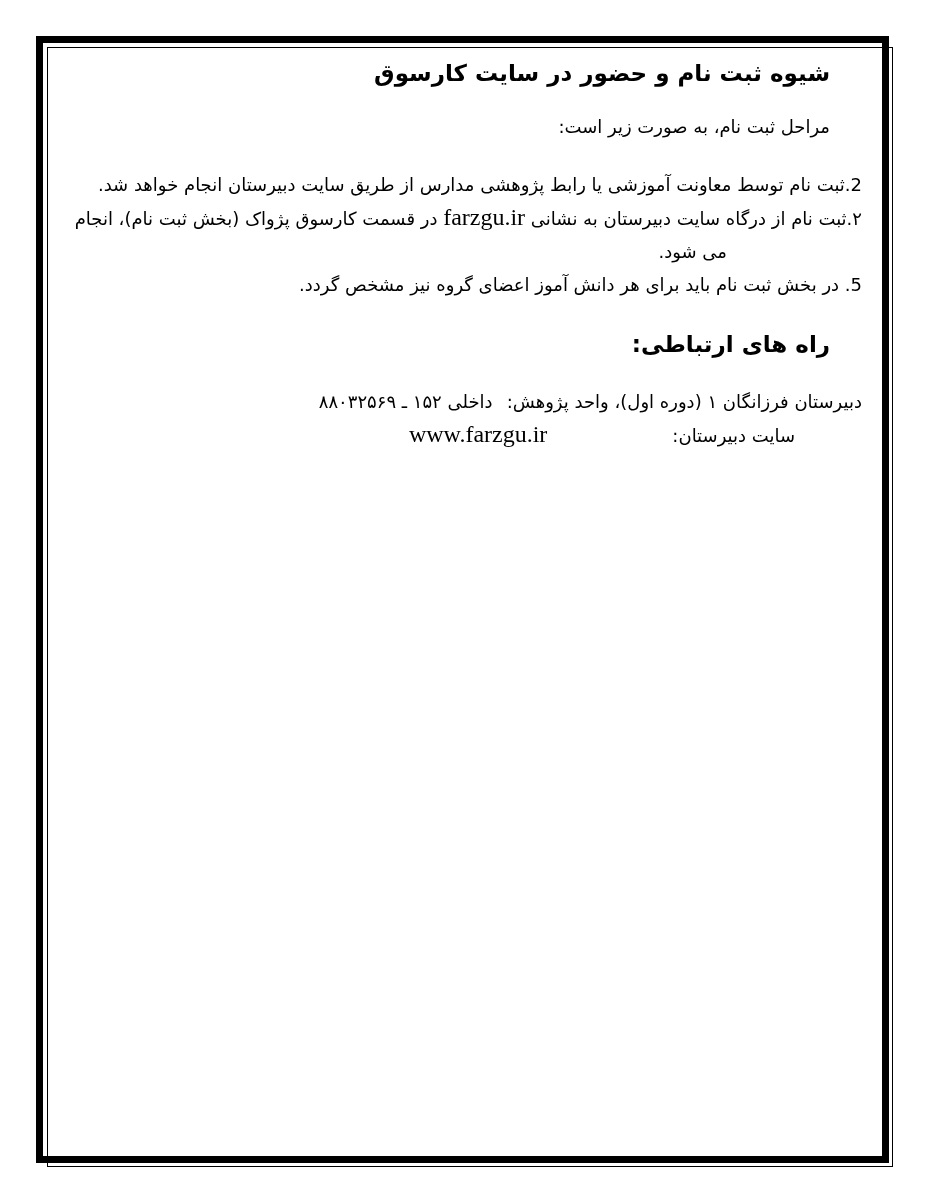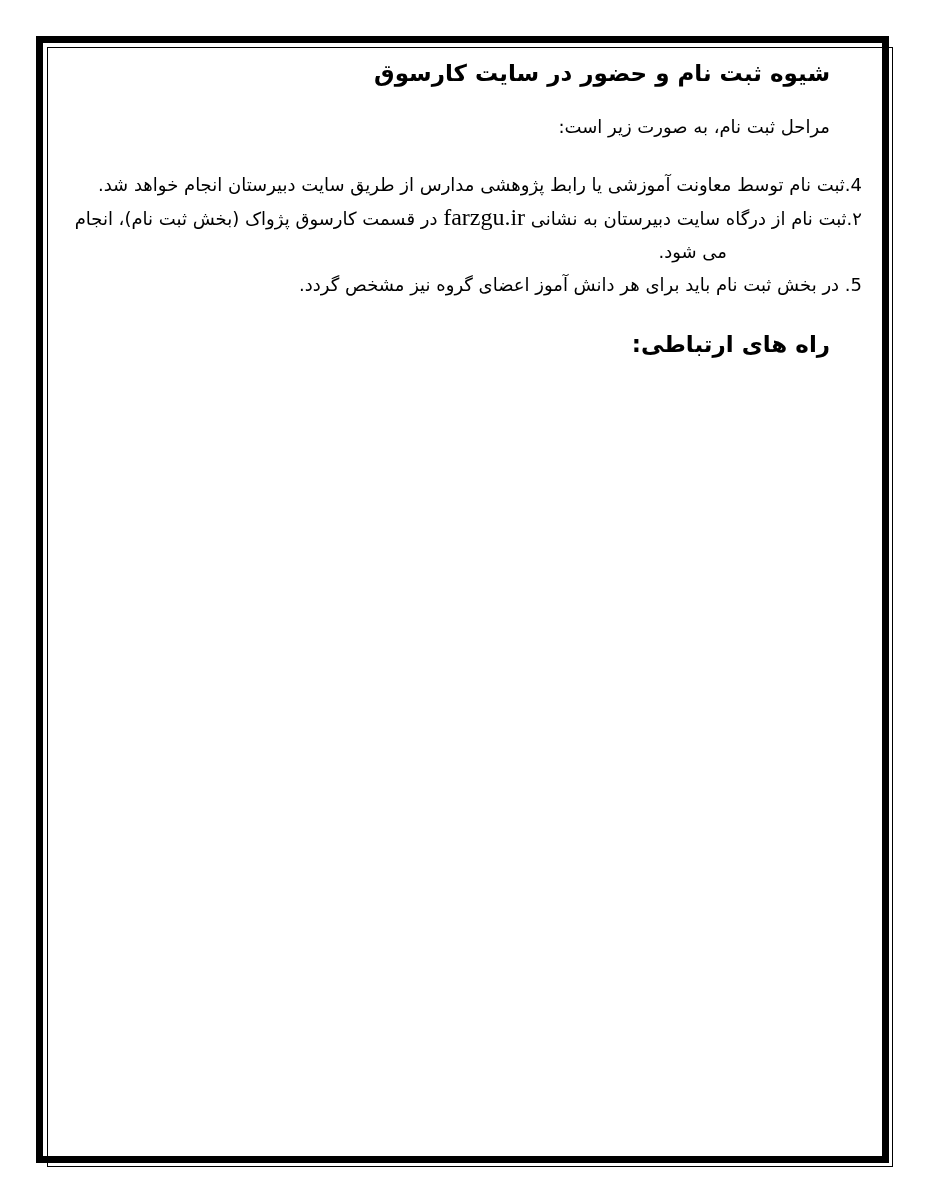--- a/index.html
+++ b/index.html
@@ -107,25 +107,30 @@
 <div class="frame-thick"></div>
 <div class="frame-thin"></div>
 
 <div class="content">
 
   <h1 class="doc-title">شیوه ثبت نام و حضور در سایت کارسوق</h1>
 
   <p class="intro">مراحل ثبت نام، به صورت زیر است:</p>
 
   <div class="steps">
-    <p class="step">4.ثبت نام توسط معاونت آموزشی یا رابط پژوهشی مدارس از طریق سایت دبیرستان انجام خواهد شد.</p>
+    <p class="step">2.ثبت نام توسط معاونت آموزشی یا رابط پژوهشی مدارس از طریق سایت دبیرستان انجام خواهد شد.</p>
 
     <p class="step"><span>۲.ثبت نام از درگاه سایت دبیرستان به نشانی </span><span class="latin-serif">farzgu.ir</span><span> در قسمت کارسوق پژواک (بخش ثبت نام)، انجام</span></p>
 
     <p class="step step-cont">می شود.</p>
 
     <p class="step">5. در بخش ثبت نام باید برای هر دانش آموز اعضای گروه نیز مشخص گردد.</p>
   </div>
 
   <h2 class="contact-heading">راه های ارتباطی:</h2>
 
+  <div class="contact-block">
+    <p class="contact-line"><span>دبیرستان فرزانگان ۱ (دوره اول)، واحد پژوهش:</span><span class="tab-gap"></span><span>داخلی ۱۵۲ ـ ۸۸۰۳۲۵۶۹</span></p>
+
+    <p class="contact-line line2"><span>سایت دبیرستان:</span><span class="tab-gap2"></span><span class="latin-serif">www.farzgu.ir</span></p>
+  </div>
 
 </div>
 
 </body></html>

